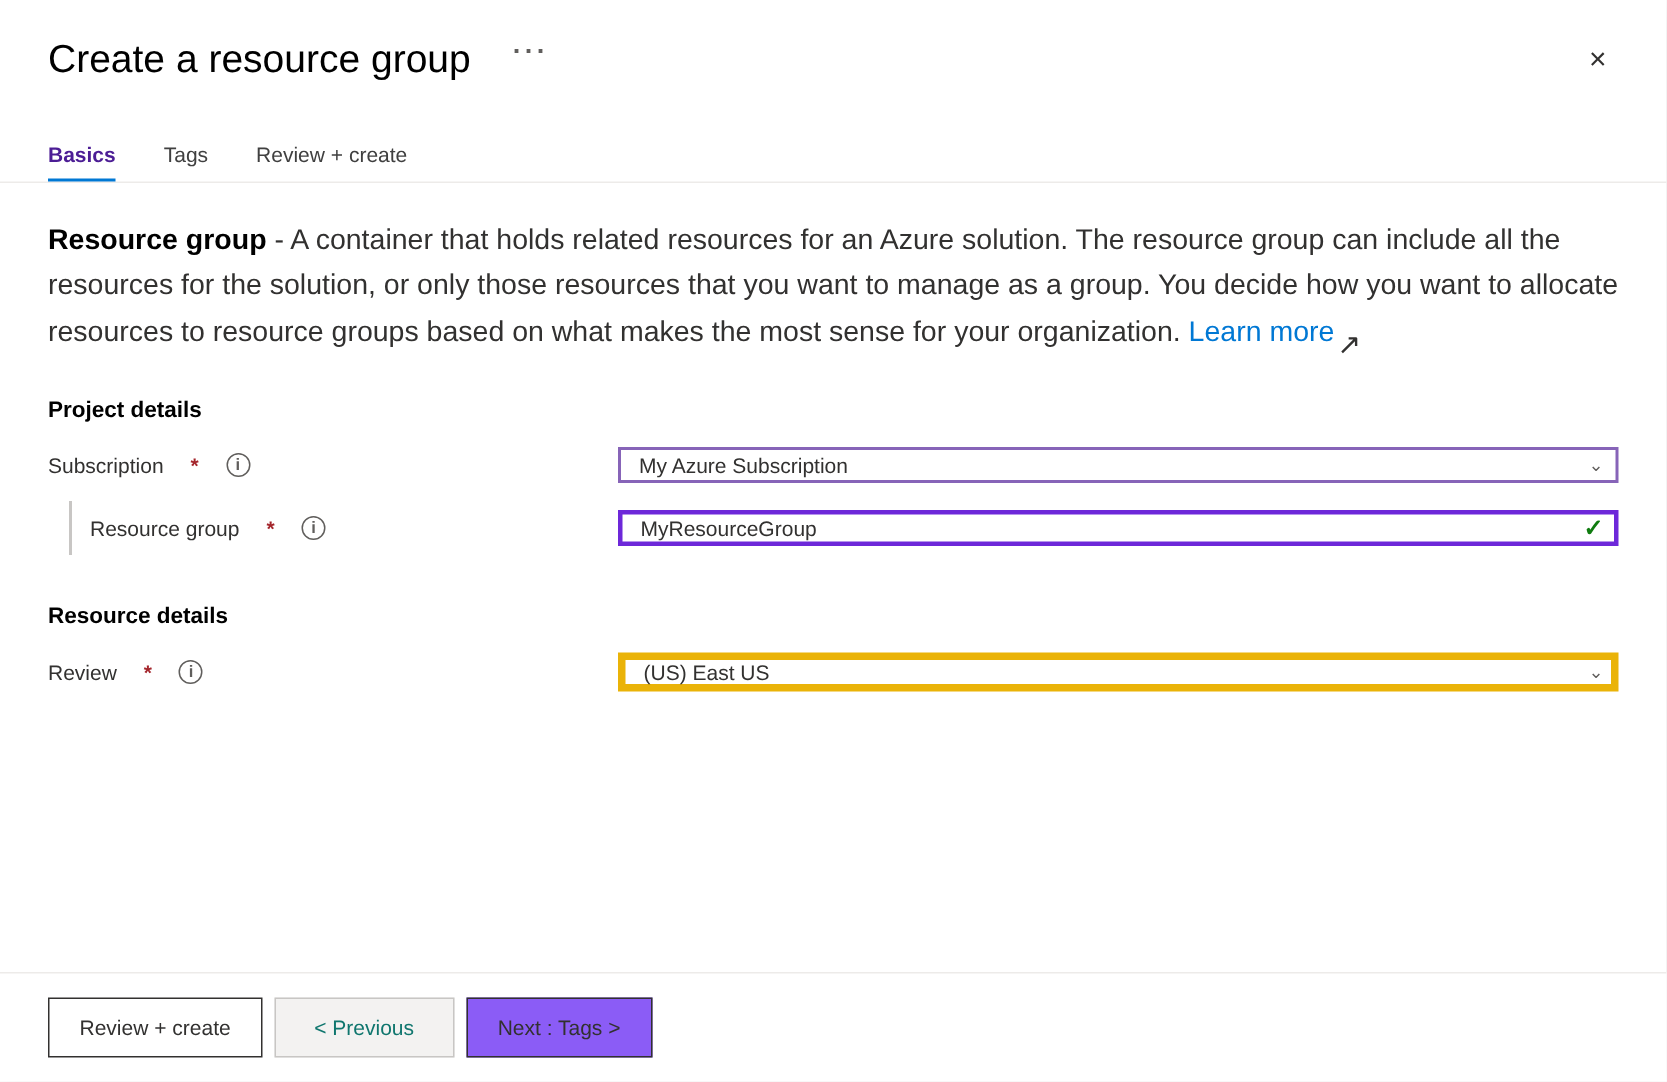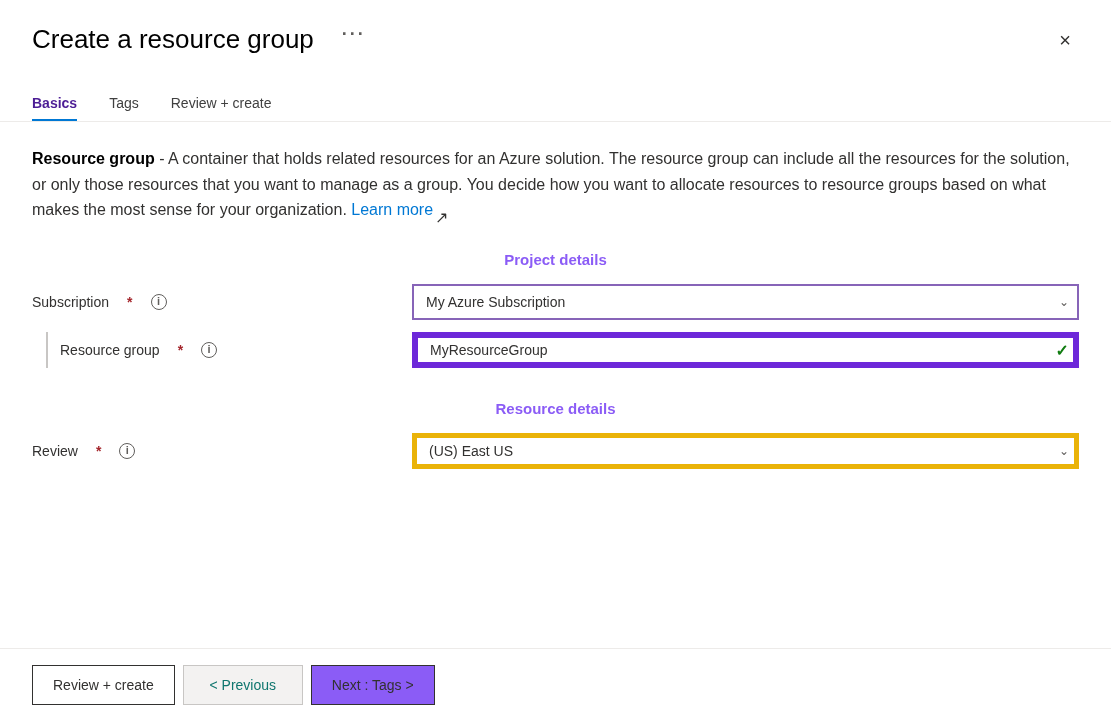--- a/index.html
+++ b/index.html
@@ -88,21 +88,21 @@
       font-weight: 600;
       border-bottom: 2px solid #0078d4;
     }
 
     .content {
       padding: 24px 32px;
       flex: 1;
     }
 
     .description {
-      font-size: 16px;
+      font-size: 19px;
       color: #323130;
       line-height: 1.6;
       margin-bottom: 28px;
     }
 
     .description .label {
       font-weight: 700;
       color: #000000;
     }
 
@@ -116,23 +116,22 @@
       display: inline-block;
       width: 12px;
       height: 12px;
       margin-left: 2px;
       vertical-align: middle;
     }
 
     .section-title {
       font-size: 15px;
       font-weight: 600;
-      color: #8b5cf6;
+      color: #000000;
       margin-bottom: 16px;
-      text-align: center;
     }
 
     .form-section {
       margin-bottom: 32px;
     }
 
     .form-row {
       display: flex;
       align-items: center;
       margin-bottom: 12px;
@@ -200,33 +199,33 @@
       font-weight: 700;
     }
 
     .dropdown-text {
       width: 100%;
       border: 1px solid #8a8886;
       background: #ffffff;
       padding: 8px 36px 8px 12px;
       font-size: 14px;
       color: #323130;
-      height: 36px;
+      height: 24px;
       display: flex;
       align-items: center;
       position: relative;
       cursor: pointer;
     }
 
     .dropdown-text.has-value {
       border: 5px solid #eab308;
     }
 
     .dropdown-text.validated {
-      border: 6px solid #6d28d9;
+      border: 3px solid #6d28d9;
     }
 
     .dropdown-text.focused {
       border: 2px solid #8764b8;
     }
 
     .indent-line {
       width: 2px;
       background: #c8c6c4;
       margin-left: 14px;

